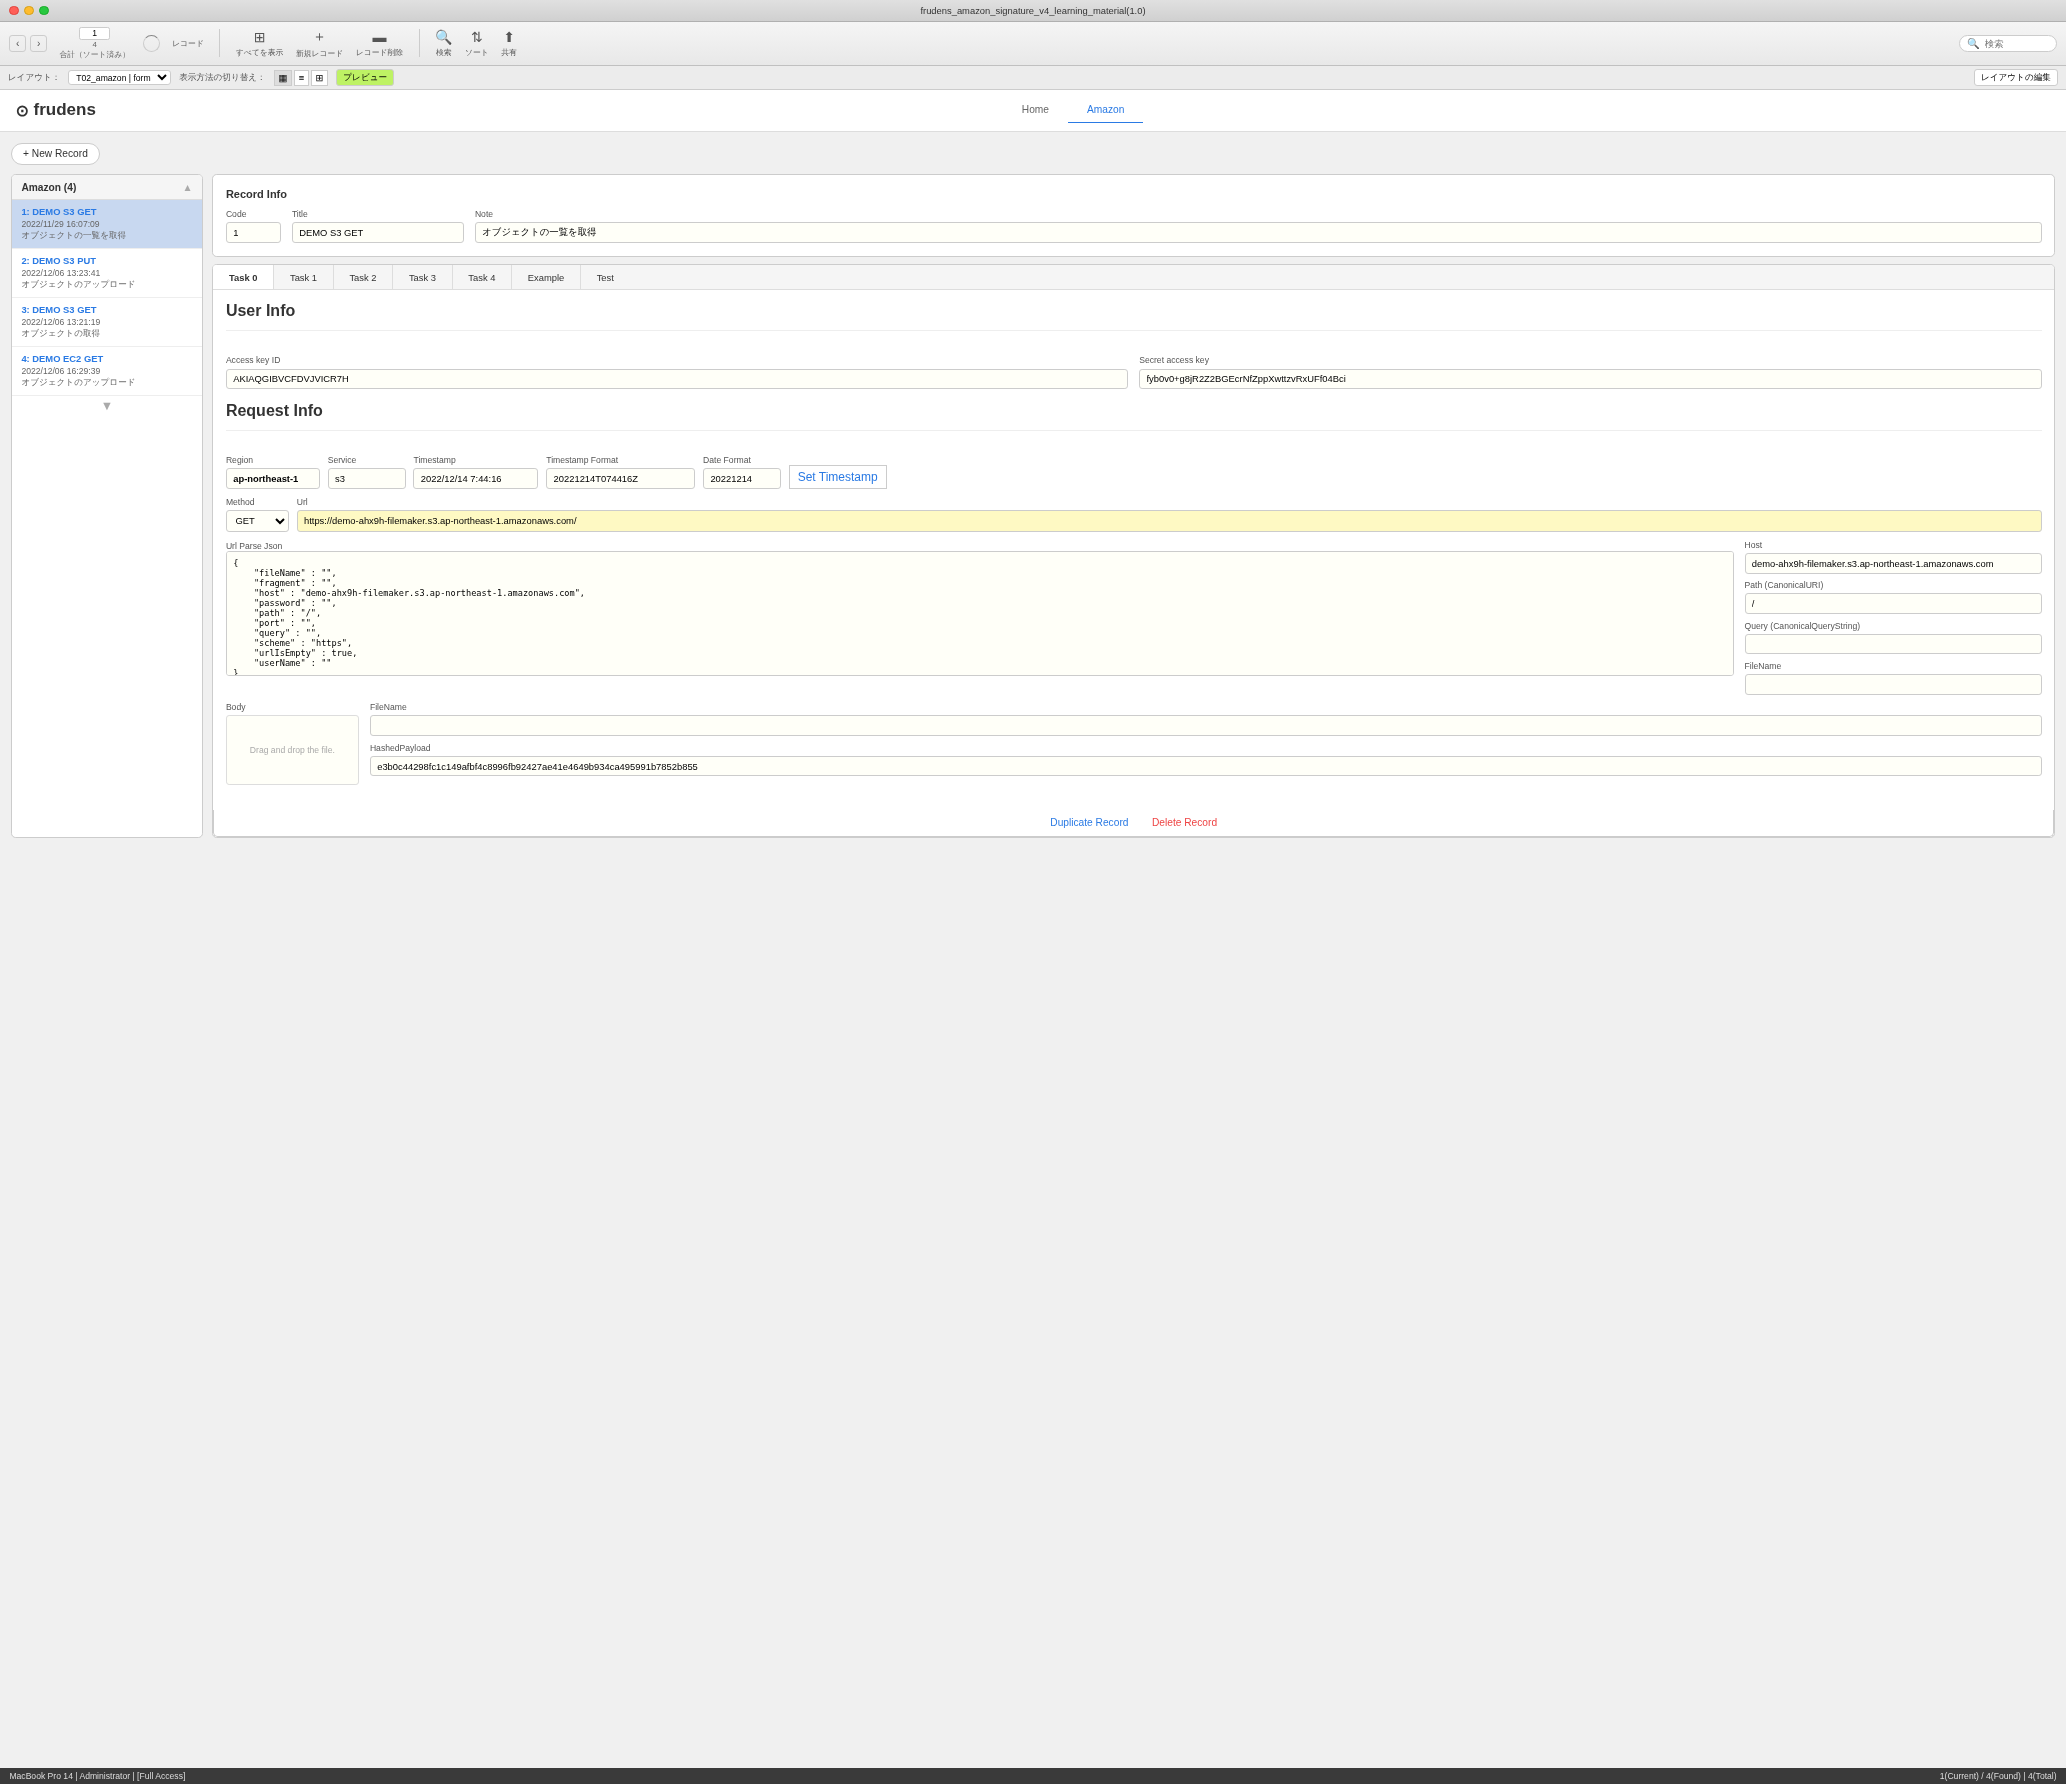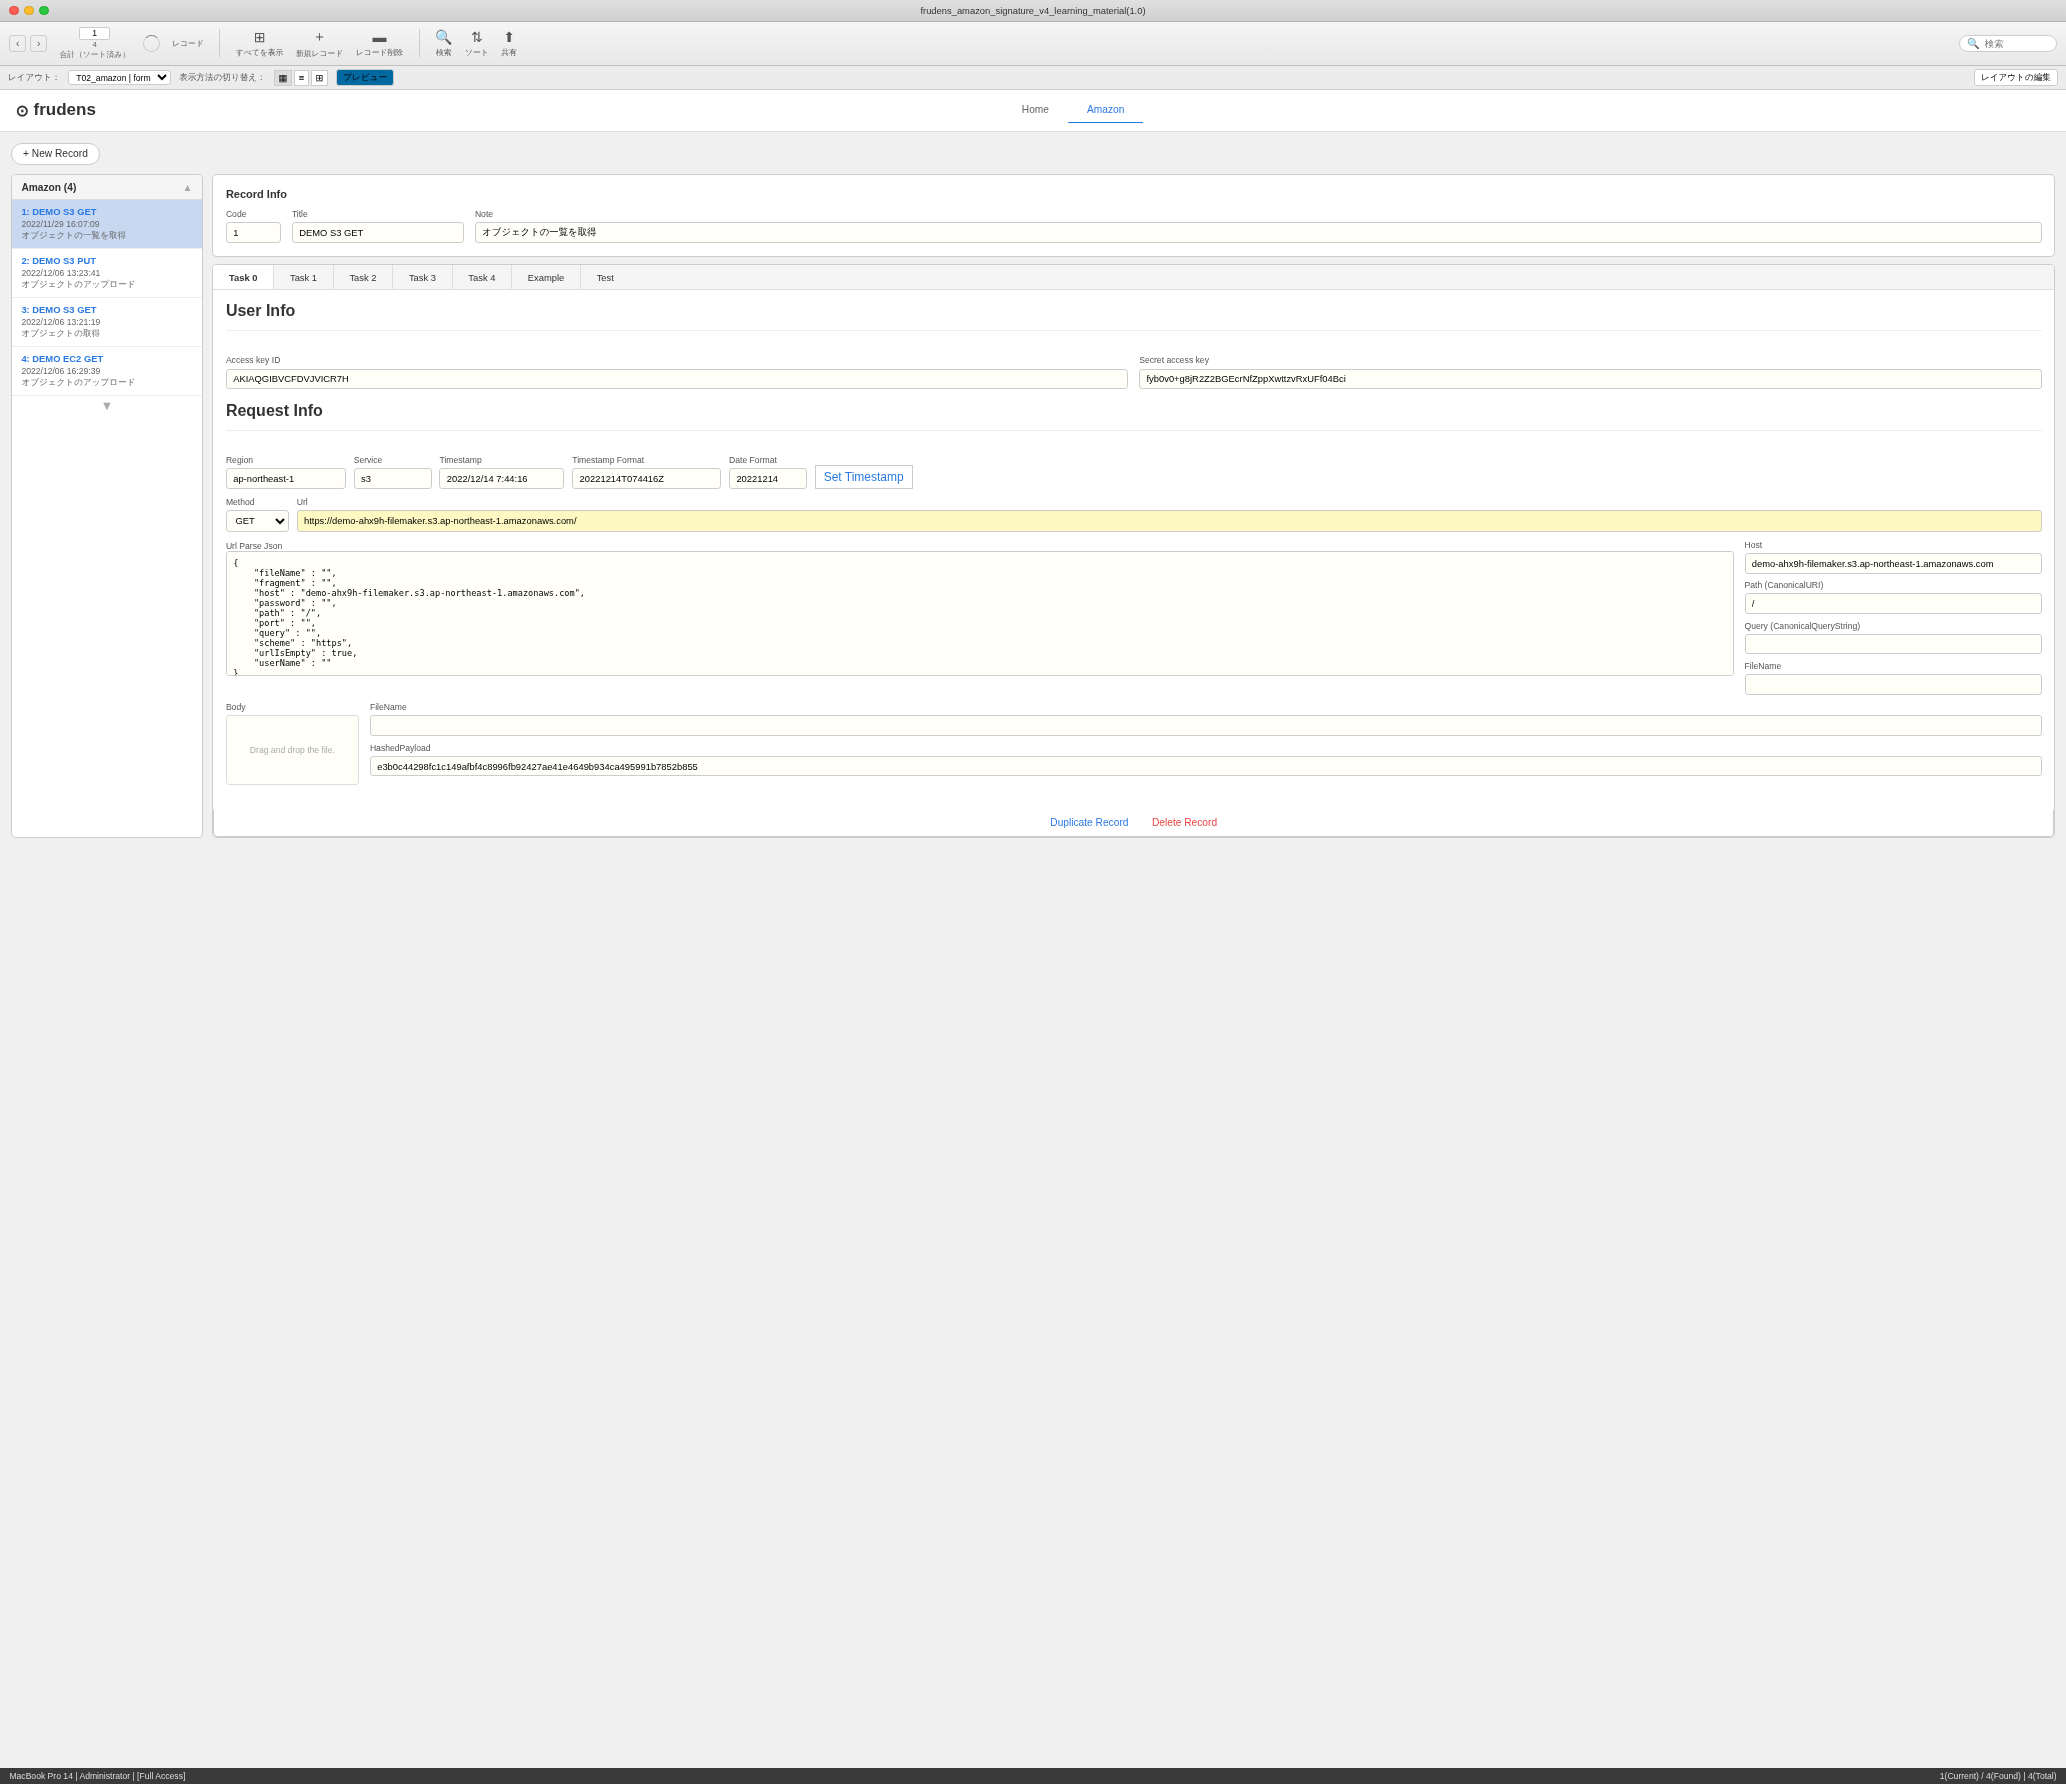--- a/index.html
+++ b/index.html
@@ -54,21 +54,21 @@
       display: flex;
       align-items: center;
       gap: 7.8px;
       font-size: 8.6px;
     }
     .layout-label { color: #555; }
     .layout-select { font-size: 8.6px; background: white; border: 0.8px solid #ccc; border-radius: 3.1px; padding: 0.8px 3.1px; }
     .view-toggle { display: flex; gap: 1.6px; }
     .view-btn { background: #fff; border: 0.8px solid #ccc; padding: 1.6px 3.9px; cursor: pointer; font-size: 9.4px; }
     .view-btn.active { background: #ddd; }
-    .preview-btn { background: #0369a1; border: 0.8px solid #ccc; border-radius: 3.1px; padding: 1.6px 6.3px; cursor: pointer; font-size: 8.6px; }
+    .preview-btn { background: #bef264; border: 0.8px solid #ccc; border-radius: 3.1px; padding: 1.6px 6.3px; cursor: pointer; font-size: 8.6px; }
     .layout-edit-btn { margin-left: auto; background: white; border: 0.8px solid #ccc; border-radius: 3.1px; padding: 1.6px 6.3px; cursor: pointer; font-size: 8.6px; }
 
     
     .app-header {
       background: white;
       border-bottom: 0.8px solid #ddd;
       padding: 7.8px 15.7px;
       display: flex;
       align-items: center;
     }
@@ -176,21 +176,21 @@
 
     
     .sub-section { margin-bottom: 12.5px; }
     .sub-section-title { font-size: 16px; font-weight: bold; color: #333; margin-bottom: 24px; border-bottom: 0.8px solid #eee; padding-bottom: 10px; }
     .two-col { display: flex; gap: 11px; }
     .field-group-half { flex: 1; display: flex; flex-direction: column; gap: 3.1px; }
 
     
     .request-row { display: flex; gap: 7.8px; align-items: flex-end; margin-bottom: 7.8px; flex-wrap: wrap; }
     .field-group-sm { display: flex; flex-direction: column; gap: 3.1px; }
-    .field-input.sm { width: 120px; }
+    .field-input.sm { width: 94px; font-weight: bold; }
     .field-input.md { width: 78px; }
     .field-input.ts { width: 125px; }
     .field-input.tsf { width: 149px; }
     .field-input.date { width: 78px; }
     .set-ts-btn {
       background: white;
       border: 0.8px solid #ccc;
       border-radius: 0;
       padding: 3.9px 7.8px;
       cursor: pointer;

